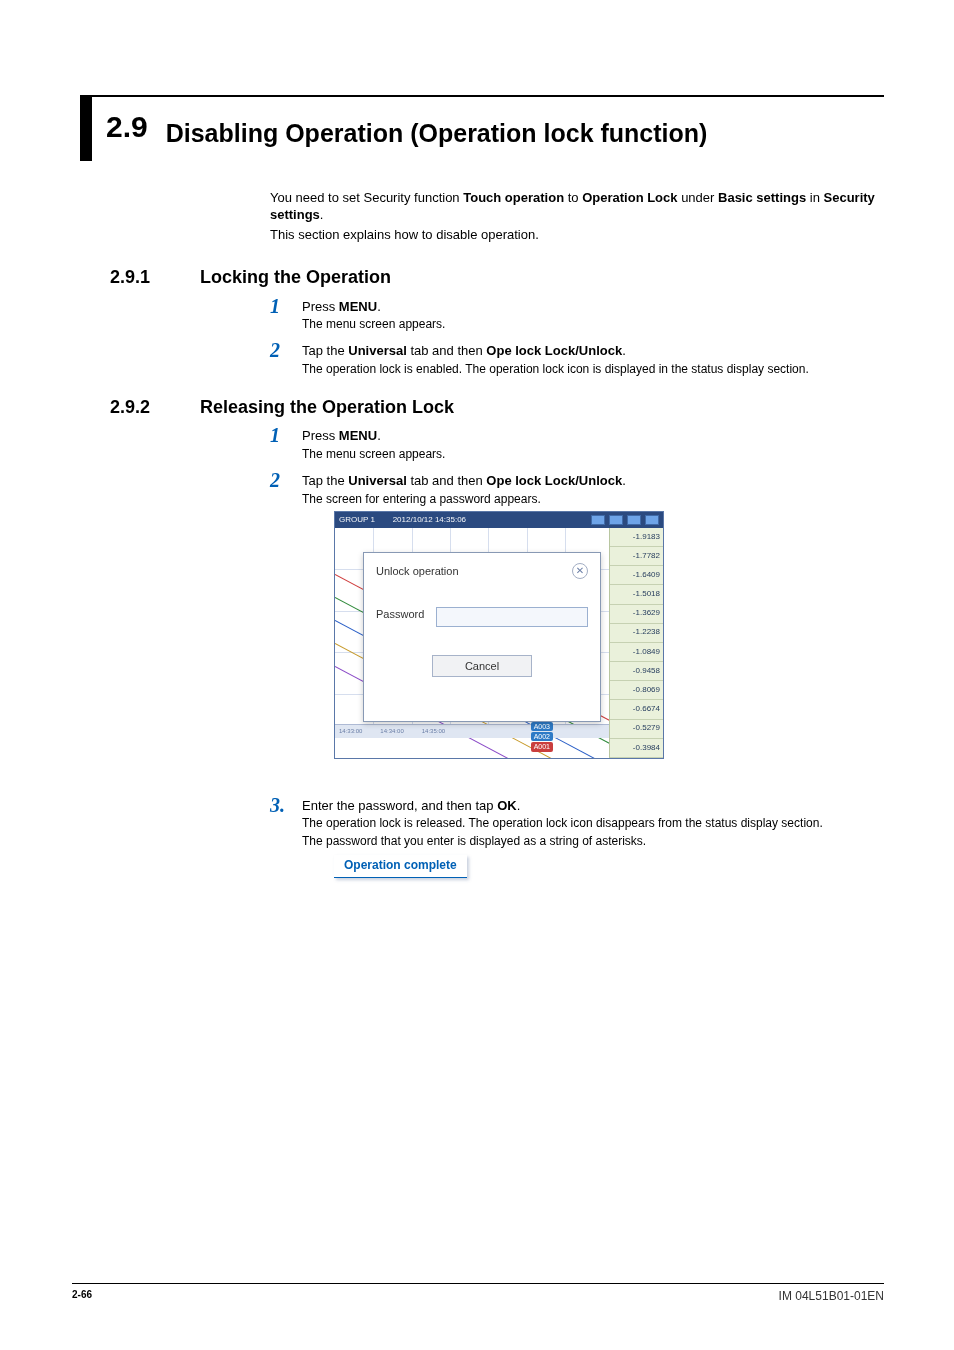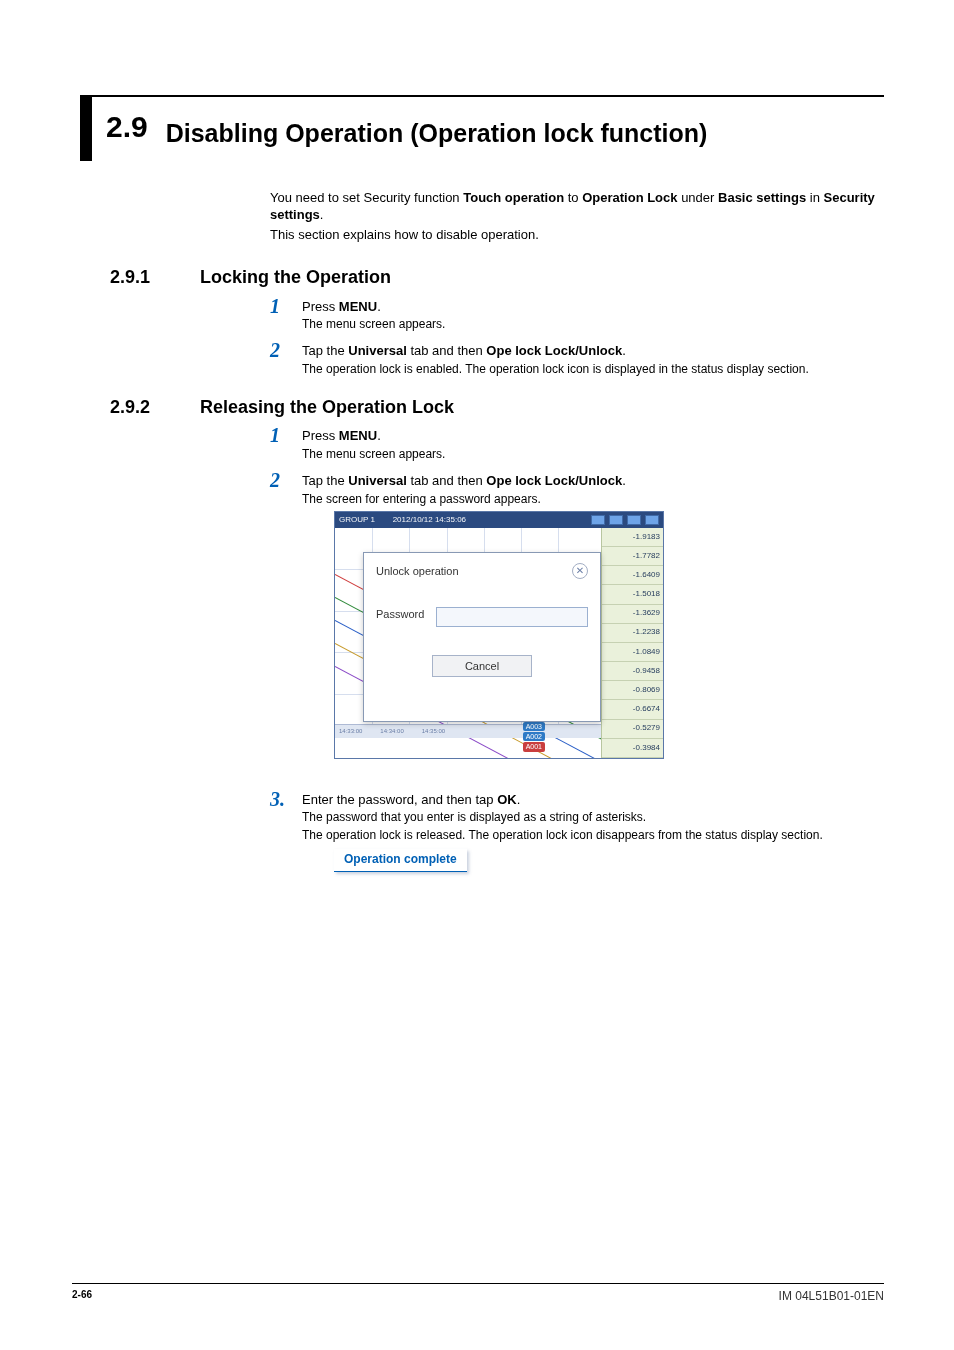--- a/index.html
+++ b/index.html
@@ -70,21 +70,21 @@
     min-width: 32px;
     line-height: 1.1;
     margin-top: -3px;
   }
   .step-num.dot::after { content: "."; }
   .step-body { flex: 1; }
   .step-body .sub { font-size: 12px; margin-top: 1px; }
   b { font-weight: bold; }
 
   .screenshot-wrap {
-    margin: 4px 0 22px 32px;
+    margin: 4px 0 28px 32px;
   }
   .screenshot {
     width: 330px;
     height: 248px;
     border: 1px solid #5a77a8;
     position: relative;
     overflow: hidden;
     background: #eef3fb;
     font-size: 10px;
   }
@@ -124,21 +124,21 @@
     position:absolute; left:0; right:0; bottom:20px; height:14px;
     background:#dfe6f2; border-top:1px solid #aebad4;
     font-size:6px; color:#6a7ea6; display:flex; align-items:center;
     padding:0 4px; gap:18px;
   }
   .ss-line {
     position:absolute; width:200%; height:1px;
     transform-origin:left center;
   }
   .ss-right {
-    width: 62px;
+    width: 54px;
     background: #e3ecd1;
     border-left: 1px solid #b8c6a0;
     display: flex; flex-direction: column;
   }
   .ss-right .cell {
     flex:1; border-bottom:1px solid #c6d1b2;
     font-size:8px; display:flex; align-items:center; justify-content:flex-end;
     padding-right:3px; color:#2a4060;
     background:#eaf1db;
   }
@@ -327,22 +327,22 @@
             </div>
           </div>
         </div>
       </div>
     </div>
 
     <div class="step">
       <div class="step-num dot">3</div>
       <div class="step-body">
         <div><span>Enter the password, and then tap </span><b>OK</b><span>.</span></div>
+        <div class="sub">The operation lock is released. The operation lock icon disappears from the status display section.</div>
         <div class="sub">The password that you enter is displayed as a string of asterisks.</div>
-        <div class="sub">The operation lock is released. The operation lock icon disappears from the status display section.</div>
         <div class="op-complete">Operation complete</div>
       </div>
     </div>
   </div>
 
 </div>
 
 <div class="footer">
   <span class="pg">2-66</span>
   <span class="doc">IM 04L51B01-01EN</span>

